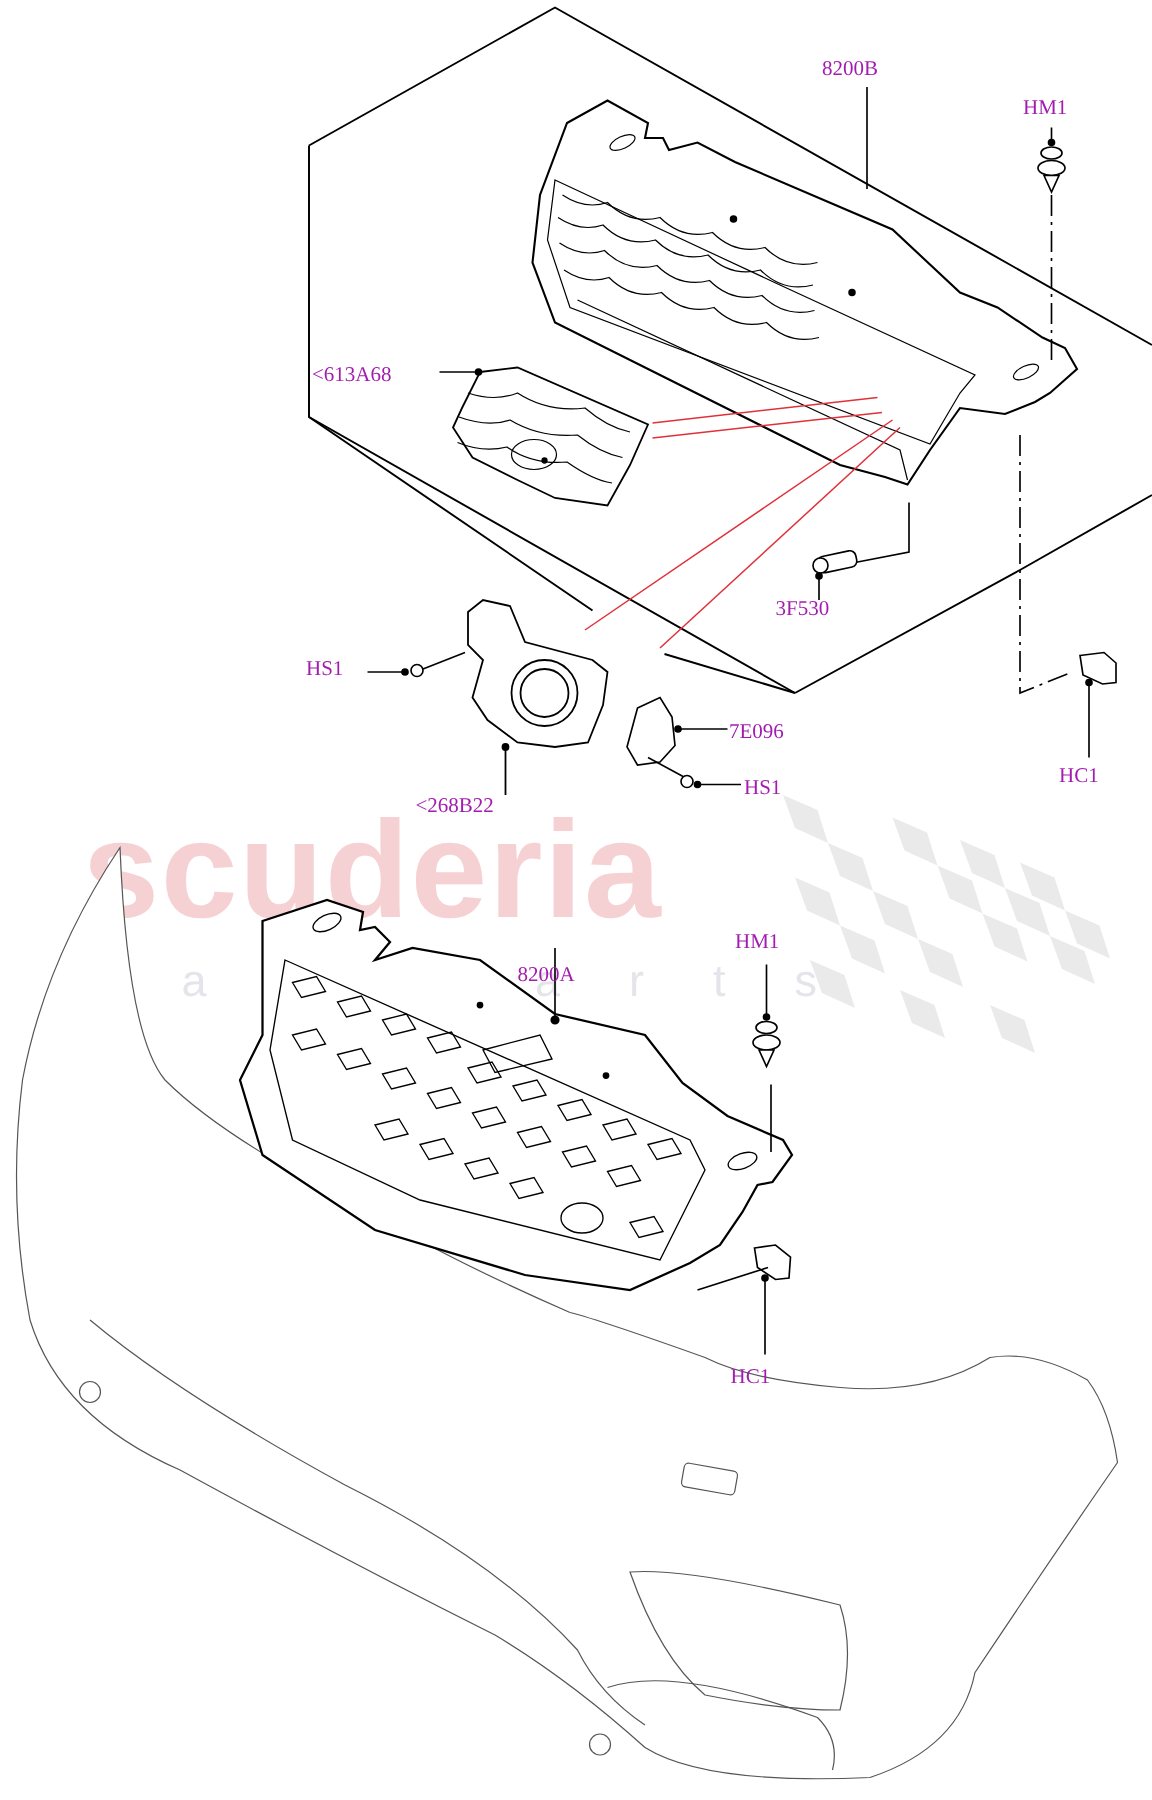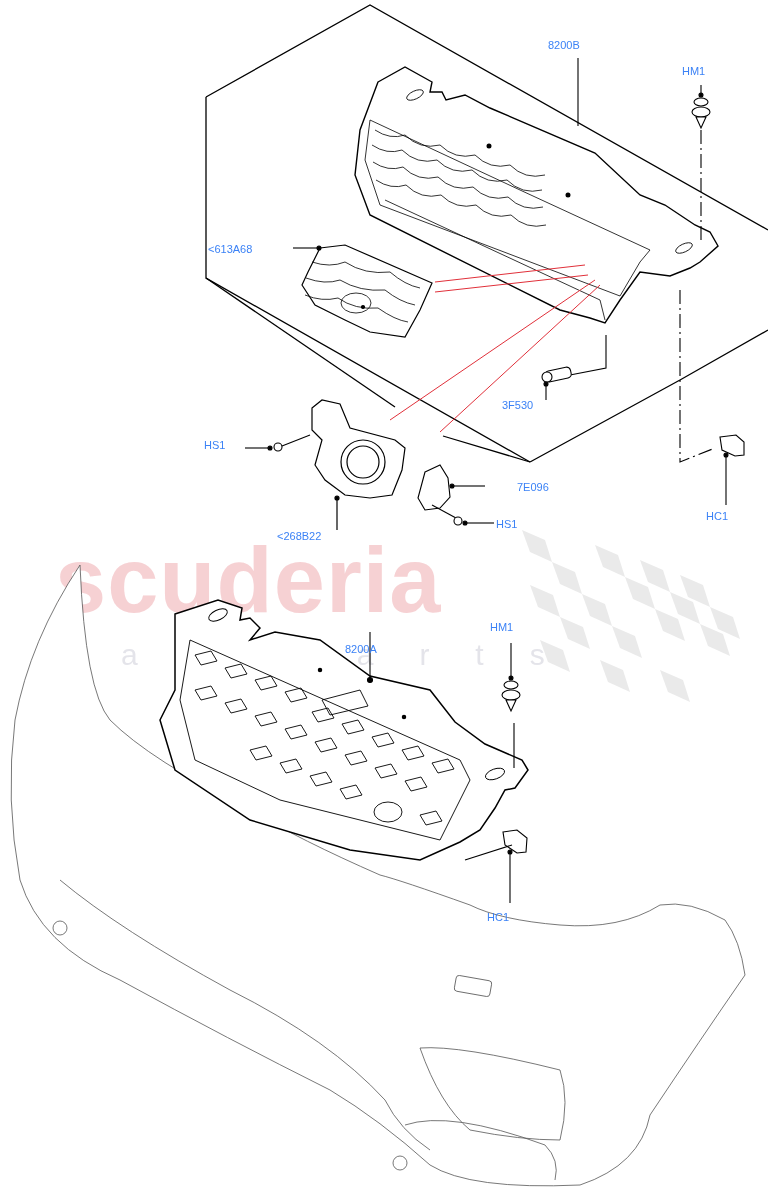--- a/index.html
+++ b/index.html
@@ -1,18 +1,18 @@
 <!DOCTYPE html>
 <html><head>
   <meta charset="utf-8">
   <style>
     html, body { margin: 0; padding: 0; background: #ffffff; }
     body { width: 768px; height: 1200px; position: relative; overflow: hidden; font-family: "Liberation Sans", sans-serif; }
     #canvas { position: absolute; left: 0; top: 0; width: 768px; height: 1200px; }
-    .callout { position: absolute; color: #3b82f6; font-size: 11px; font-family: Liberation Sans, sans-serif; line-height: 1; white-space: nowrap; cursor: pointer; }
+    .callout { position: absolute; color: #a21caf; font-size: 14px; font-family: Liberation Serif, serif; line-height: 1; white-space: nowrap; cursor: pointer; }
     .wm-main { position: absolute; left: 55px; top: 528px; font-family: "Liberation Sans", sans-serif; font-weight: bold; font-size: 92px; color: #f5c9cc; letter-spacing: 1px; opacity: 0.85; }
     .wm-sub { position: absolute; left: 60px; top: 638px; font-family: "Liberation Sans", sans-serif; font-size: 30px; color: #e2e2e8; letter-spacing: 46px; opacity: 0.9; }
   </style>
 </head>
 <body>
 
 <div id="canvas">
 
   <div class="wm-main">scuderia</div>
   <div class="wm-sub">car parts</div>
@@ -205,22 +205,22 @@
 
     <g stroke="#000" stroke-width="1.1">
       <line x1="293" y1="248" x2="318" y2="248"></line>
       <circle cx="319" cy="248" r="2" fill="#000"></circle>
     </g>
   </svg>
 
   <div class="callout" style="left:548px;top:40px;">8200B</div>
   <div class="callout" style="left:682px;top:66px;">HM1</div>
   <div class="callout" style="left:208px;top:244px;">&lt;613A68</div>
-  <div class="callout" style="left:502px;top:400px;">3F530</div>
+  <div class="callout" style="left:517px;top:400px;">3F530</div>
   <div class="callout" style="left:204px;top:440px;">HS1</div>
-  <div class="callout" style="left:486px;top:482px;margin-left:31px;">7E096</div>
+  <div class="callout" style="left:486px;top:482px;">7E096</div>
   <div class="callout" style="left:496px;top:519px;">HS1</div>
   <div class="callout" style="left:706px;top:511px;">HC1</div>
   <div class="callout" style="left:277px;top:531px;">&lt;268B22</div>
   <div class="callout" style="left:345px;top:644px;">8200A</div>
   <div class="callout" style="left:490px;top:622px;">HM1</div>
   <div class="callout" style="left:487px;top:912px;">HC1</div>
 </div>
 
 </body></html>

